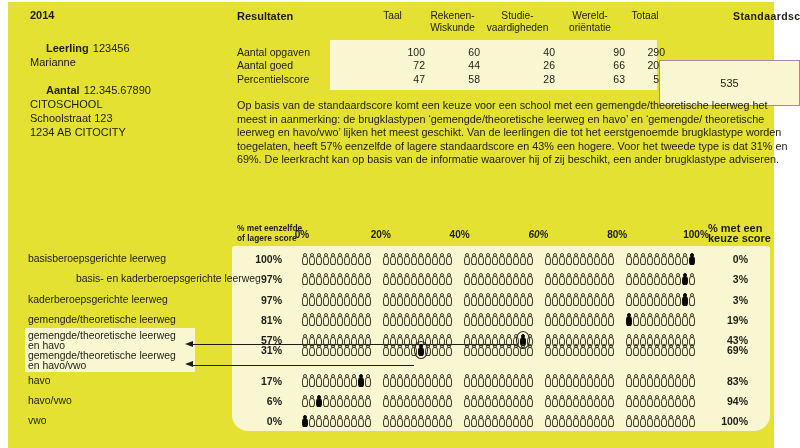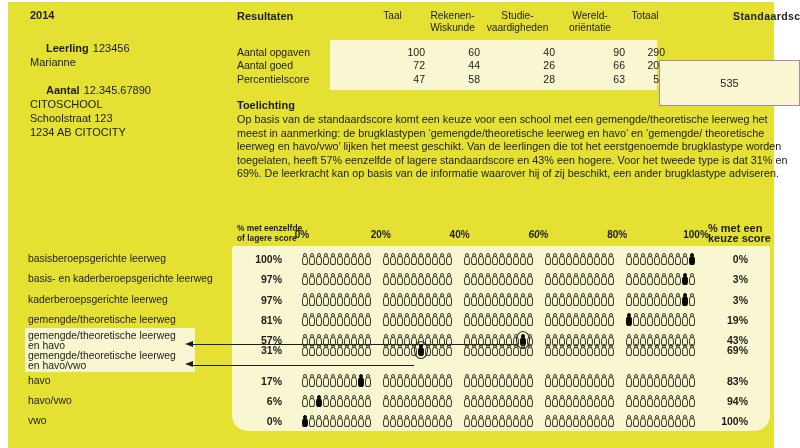--- a/index.html
+++ b/index.html
@@ -119,21 +119,20 @@
       <div class="res-val">28</div>
       <div class="res-val">63</div>
       <div class="res-val">50</div>
     </div>
   <div class="ss-label">Standaardscore</div>
   <div class="ss-box">
     <span>535</span>
   </div>
 
   <div class="toe">
-    <div class="toe-title">Toelichting</div>
     <div class="toe-text">Op basis van de standaardscore komt een keuze voor een school met een gemengde/theoretische leerweg het meest in aanmerking: de brugklastypen ‘gemengde/theoretische leerweg en havo’ en ‘gemengde/ theoretische leerweg en havo/vwo’ lijken het meest geschikt. Van de leerlingen die tot het eerstgenoemde brugklastype worden toegelaten, heeft 57% eenzelfde of lagere standaardscore en 43% een hogere. Voor het tweede type is dat 31% en 69%. De leerkracht kan op basis van de informatie waarover hij of zij beschikt, een ander brugklastype adviseren.</div>
   </div>
 
   <div>
     <div class="ax-left">
       <div>% met eenzelfde</div>
       <div>of lagere score</div>
     </div>
     <div class="ax-right">
       <div>% met een</div>
@@ -150,21 +149,21 @@
     <div class="chart-panel"></div>
     <div class="hl-box"></div>
     <div id="arrows">
         <div class="arrow" style="top: 344.2px; left: 193px; width: 323px;"></div>
         <div class="arrow" style="top: 364.5px; left: 193px; width: 221px;"></div>
       </div>
     <div id="rowLabels">
         <div class="row-label" style="top: 253px;">
           <div>basisberoepsgerichte leerweg</div>
         </div>
-        <div class="row-label" style="top: 273.3px;">
+        <div class="row-label" style="top: 273.3px; margin-left: 48px;">
           <div>basis- en kaderberoepsgerichte leerweg</div>
         </div>
         <div class="row-label" style="top: 293.6px;">
           <div>kaderberoepsgerichte leerweg</div>
         </div>
         <div class="row-label" style="top: 313.9px;">
           <div>gemengde/theoretische leerweg</div>
         </div>
         <div class="row-label two" style="top: 330.7px;">
           <div>gemengde/theoretische leerweg</div>

